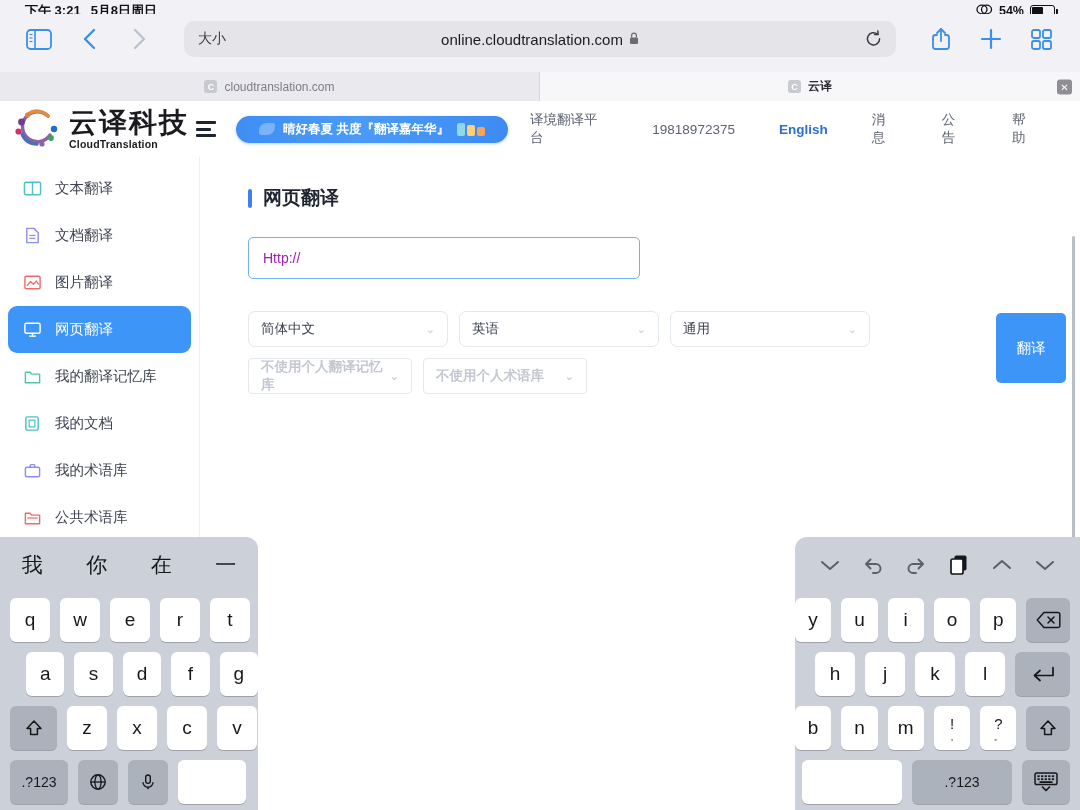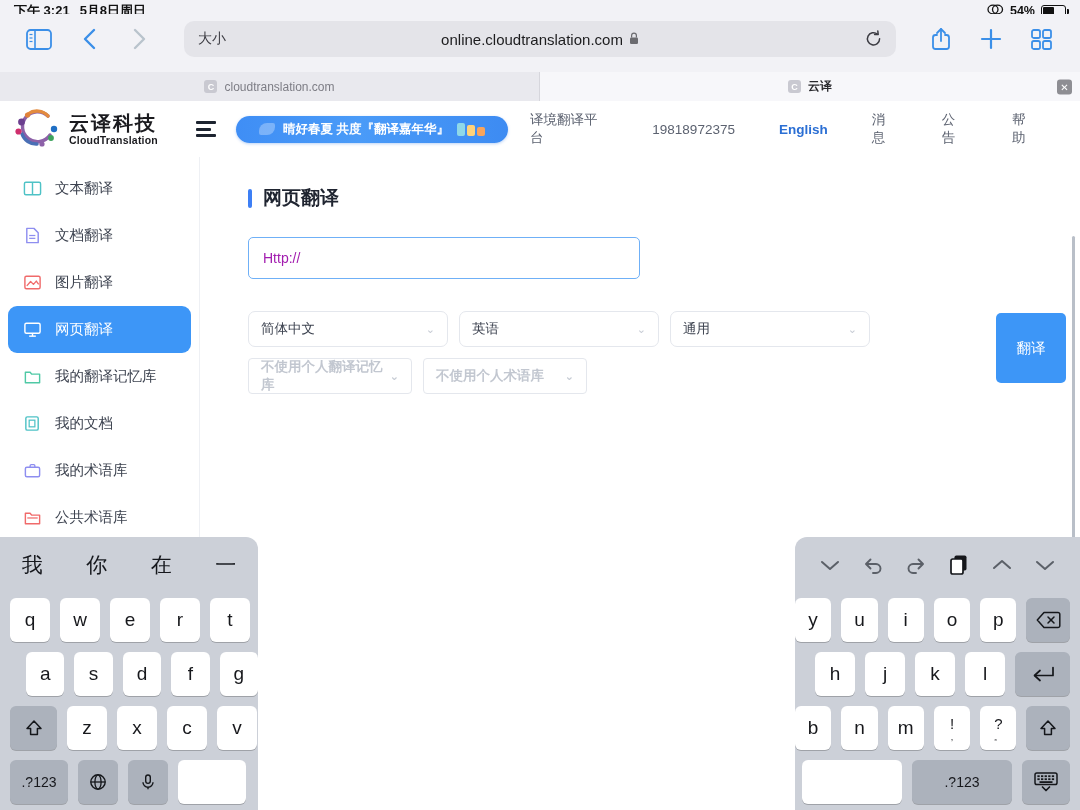--- a/index.html
+++ b/index.html
@@ -8,21 +8,21 @@
     font-family: "Liberation Sans", "DejaVu Sans", sans-serif;
     background:#ffffff;
     -webkit-font-smoothing: antialiased;
   }
   .screen { position:relative; width:1080px; height:810px; background:#f2f2f6; }
 
   
   .statusbar {
     position:absolute; top:0; left:0; width:1080px; height:22px;
     background:#f2f2f6; display:flex; align-items:center;
-    padding:0 14px; font-size:13px; color:#111; font-weight:600;
+    padding:0 25px; font-size:13px; color:#111; font-weight:600;
   }
   .status-left { display:flex; align-items:center; gap:10px; }
   .status-right { margin-left:auto; display:flex; align-items:center; gap:6px; font-size:12.5px; }
   .batt {
     width:25px; height:12px; border:1.4px solid #111; border-radius:3px;
     position:relative; display:inline-block;
   }
   .batt::after{ content:""; position:absolute; right:-3.5px; top:3.2px; width:2px; height:5px;
     background:#111; border-radius:0 1px 1px 0;}
   .batt .fill{ position:absolute; left:1.3px; top:1.3px; bottom:1.3px; width:11px; background:#111; border-radius:1px;}
@@ -58,21 +58,21 @@
     width:15px; height:15px; border-radius:3px; background:#8e8e93; color:#fff;
     font-size:10px; line-height:15px; text-align:center; cursor:pointer; }
 
   
   .page { position:absolute; top:101px; left:0; width:1080px; height:709px;
     background:#ffffff; overflow:hidden; }
 
   .site-header { height:56px; display:flex; align-items:center; padding-left:14px; background:#fff; }
   .logo { display:flex; align-items:center; gap:9px; width:180px; }
   .logo-mark { width:46px; height:46px; position:relative; }
-  .logo-text .cn { font-size:20px; font-weight:700; color:#1b1b1f; letter-spacing:2px; line-height:1.05;}
+  .logo-text .cn { font-size:28px; font-weight:700; color:#1b1b1f; letter-spacing:2px; line-height:1.05;}
   .logo-text .en { font-size:10.5px; font-weight:700; color:#1b1b1f; letter-spacing:.2px; }
 
   .hamburger { width:26px; display:flex; flex-direction:column; gap:3.5px; margin-left:4px; cursor:pointer;}
   .hamburger i { display:block; height:3px; background:#1d2430; border-radius:1px; }
   .hamburger i:nth-child(1){ width:20px; }
   .hamburger i:nth-child(2){ width:15px; }
   .hamburger i:nth-child(3){ width:20px; }
 
   .promo {
     margin-left:14px; height:27px; min-width:272px; padding:4px 14px;

